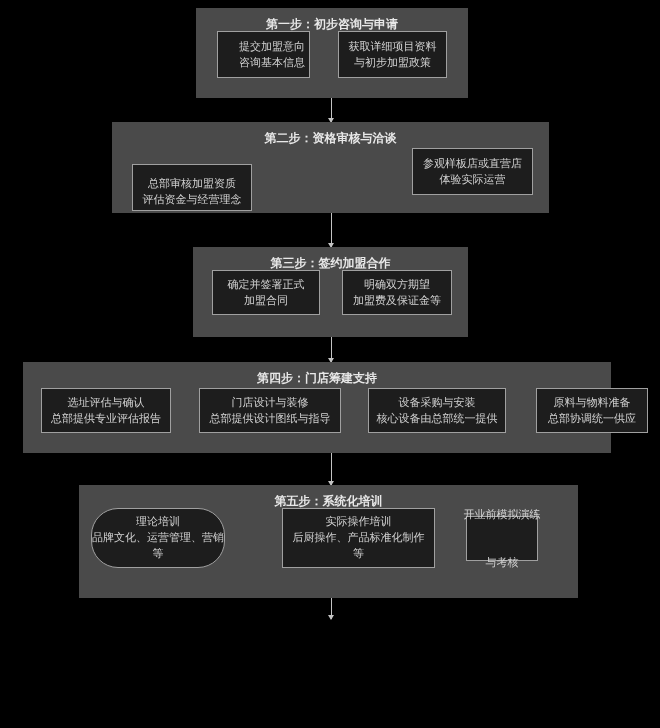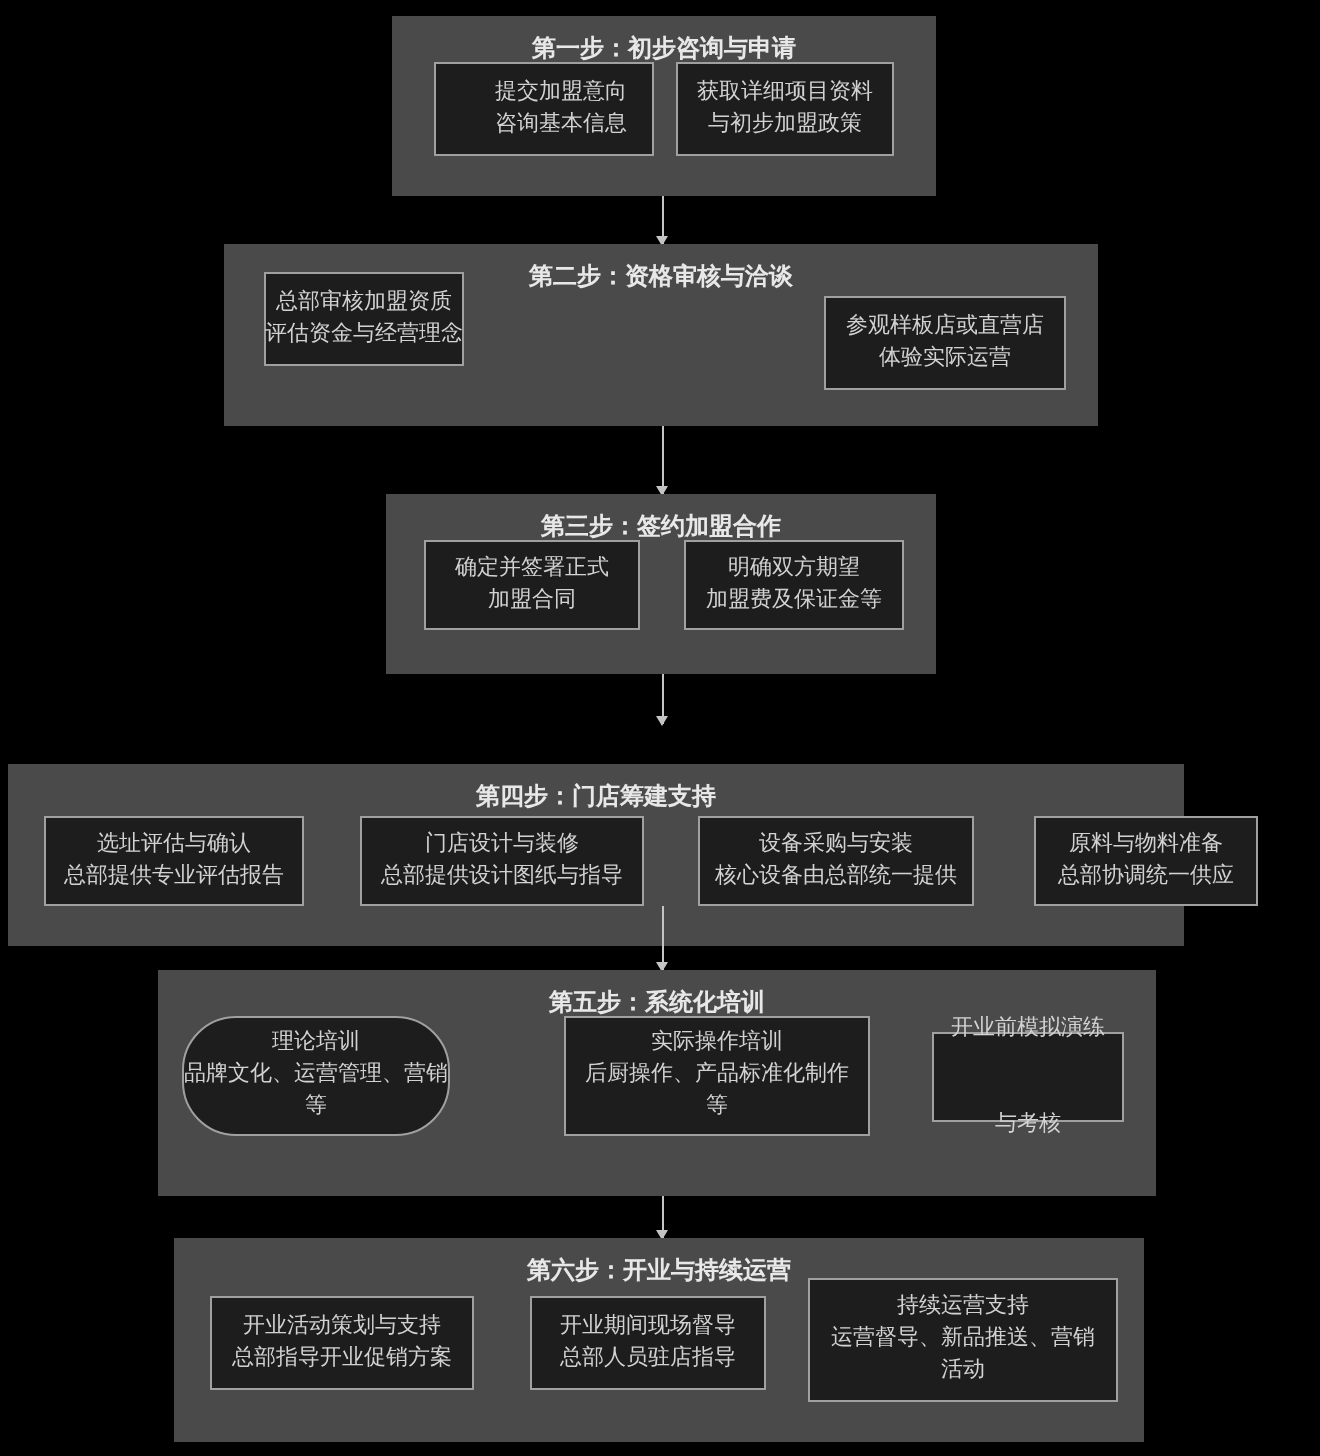--- a/index.html
+++ b/index.html
@@ -66,35 +66,35 @@
     border-top:5px solid var(--arrow);
   }
 </style>
 </head>
 <body>
 
 <div class="stage">
 
   <div class="step" style="left:196px;top:8px;width:272px;height:90px;">
     <div class="step-title">第一步：初步咨询与申请</div>
-    <div class="tbox" style="left:21px;top:23px;width:110px;height:47px;padding-left:20px;">
+    <div class="tbox" style="left:21px;top:23px;width:93px;height:47px;padding-left:20px;">
       <div>提交加盟意向</div>
       <div>咨询基本信息</div>
     </div>
     <div class="tbox" style="left:142px;top:23px;width:109px;height:47px;">
       <div>获取详细项目资料</div>
       <div>与初步加盟政策</div>
     </div>
   </div>
 
   <div class="arrow" style="left:331px;top:98px;height:24px;"></div>
 
   <div class="step" style="left:112px;top:122px;width:437px;height:91px;">
     <div class="step-title">第二步：资格审核与洽谈</div>
-    <div class="tbox" style="left:20px;top:14px;width:100px;height:47px;">
+    <div class="tbox" style="left:20px;top:42px;width:120px;height:47px;justify-content:flex-end;">
       <div>总部审核加盟资质</div>
       <div>评估资金与经营理念</div>
     </div>
     <div class="tbox" style="left:300px;top:26px;width:121px;height:47px;">
       <div>参观样板店或直营店</div>
       <div>体验实际运营</div>
     </div>
   </div>
 
   <div class="arrow" style="left:331px;top:213px;height:34px;"></div>
@@ -106,21 +106,21 @@
       <div>加盟合同</div>
     </div>
     <div class="tbox" style="left:149px;top:23px;width:110px;height:45px;">
       <div>明确双方期望</div>
       <div>加盟费及保证金等</div>
     </div>
   </div>
 
   <div class="arrow" style="left:331px;top:337px;height:25px;"></div>
 
-  <div class="step" style="left:4px;top:362px;width:588px;height:91px;margin-top:20px;">
+  <div class="step" style="left:23px;top:362px;width:588px;height:91px;">
     <div class="step-title">第四步：门店筹建支持</div>
     <div class="tbox" style="left:18px;top:26px;width:130px;height:45px;">
       <div>选址评估与确认</div>
       <div>总部提供专业评估报告</div>
     </div>
     <div class="tbox" style="left:176px;top:26px;width:142px;height:45px;">
       <div>门店设计与装修</div>
       <div>总部提供设计图纸与指导</div>
     </div>
     <div class="tbox" style="left:345px;top:26px;width:138px;height:45px;">
@@ -140,38 +140,22 @@
     <div class="tbox" style="left:12px;top:23px;width:134px;height:60px;border-radius:27px;">
       <div>理论培训</div>
       <div>品牌文化、运营管理、营销</div>
       <div>等</div>
     </div>
     <div class="tbox" style="left:203px;top:23px;width:153px;height:60px;">
       <div>实际操作培训</div>
       <div>后厨操作、产品标准化制作</div>
       <div>等</div>
     </div>
-    <div class="tbox" style="left:387px;top:31px;width:96px;height:45px;gap:32px;">
+    <div class="tbox" style="left:387px;top:31px;width:72px;height:45px;gap:32px;">
       <div>开业前模拟演练</div>
       <div>与考核</div>
     </div>
   </div>
 
   <div class="arrow" style="left:331px;top:598px;height:21px;"></div>
 
-  <div class="step" style="left:87px;top:619px;width:485px;height:102px;">
-    <div class="step-title">第六步：开业与持续运营</div>
-    <div class="tbox" style="left:18px;top:29px;width:132px;height:47px;">
-      <div>开业活动策划与支持</div>
-      <div>总部指导开业促销方案</div>
-    </div>
-    <div class="tbox" style="left:178px;top:29px;width:118px;height:47px;">
-      <div>开业期间现场督导</div>
-      <div>总部人员驻店指导</div>
-    </div>
-    <div class="tbox" style="left:317px;top:20px;width:155px;height:62px;">
-      <div>持续运营支持</div>
-      <div>运营督导、新品推送、营销</div>
-      <div>活动</div>
-    </div>
-  </div>
 
 </div>
 
 </body></html>

